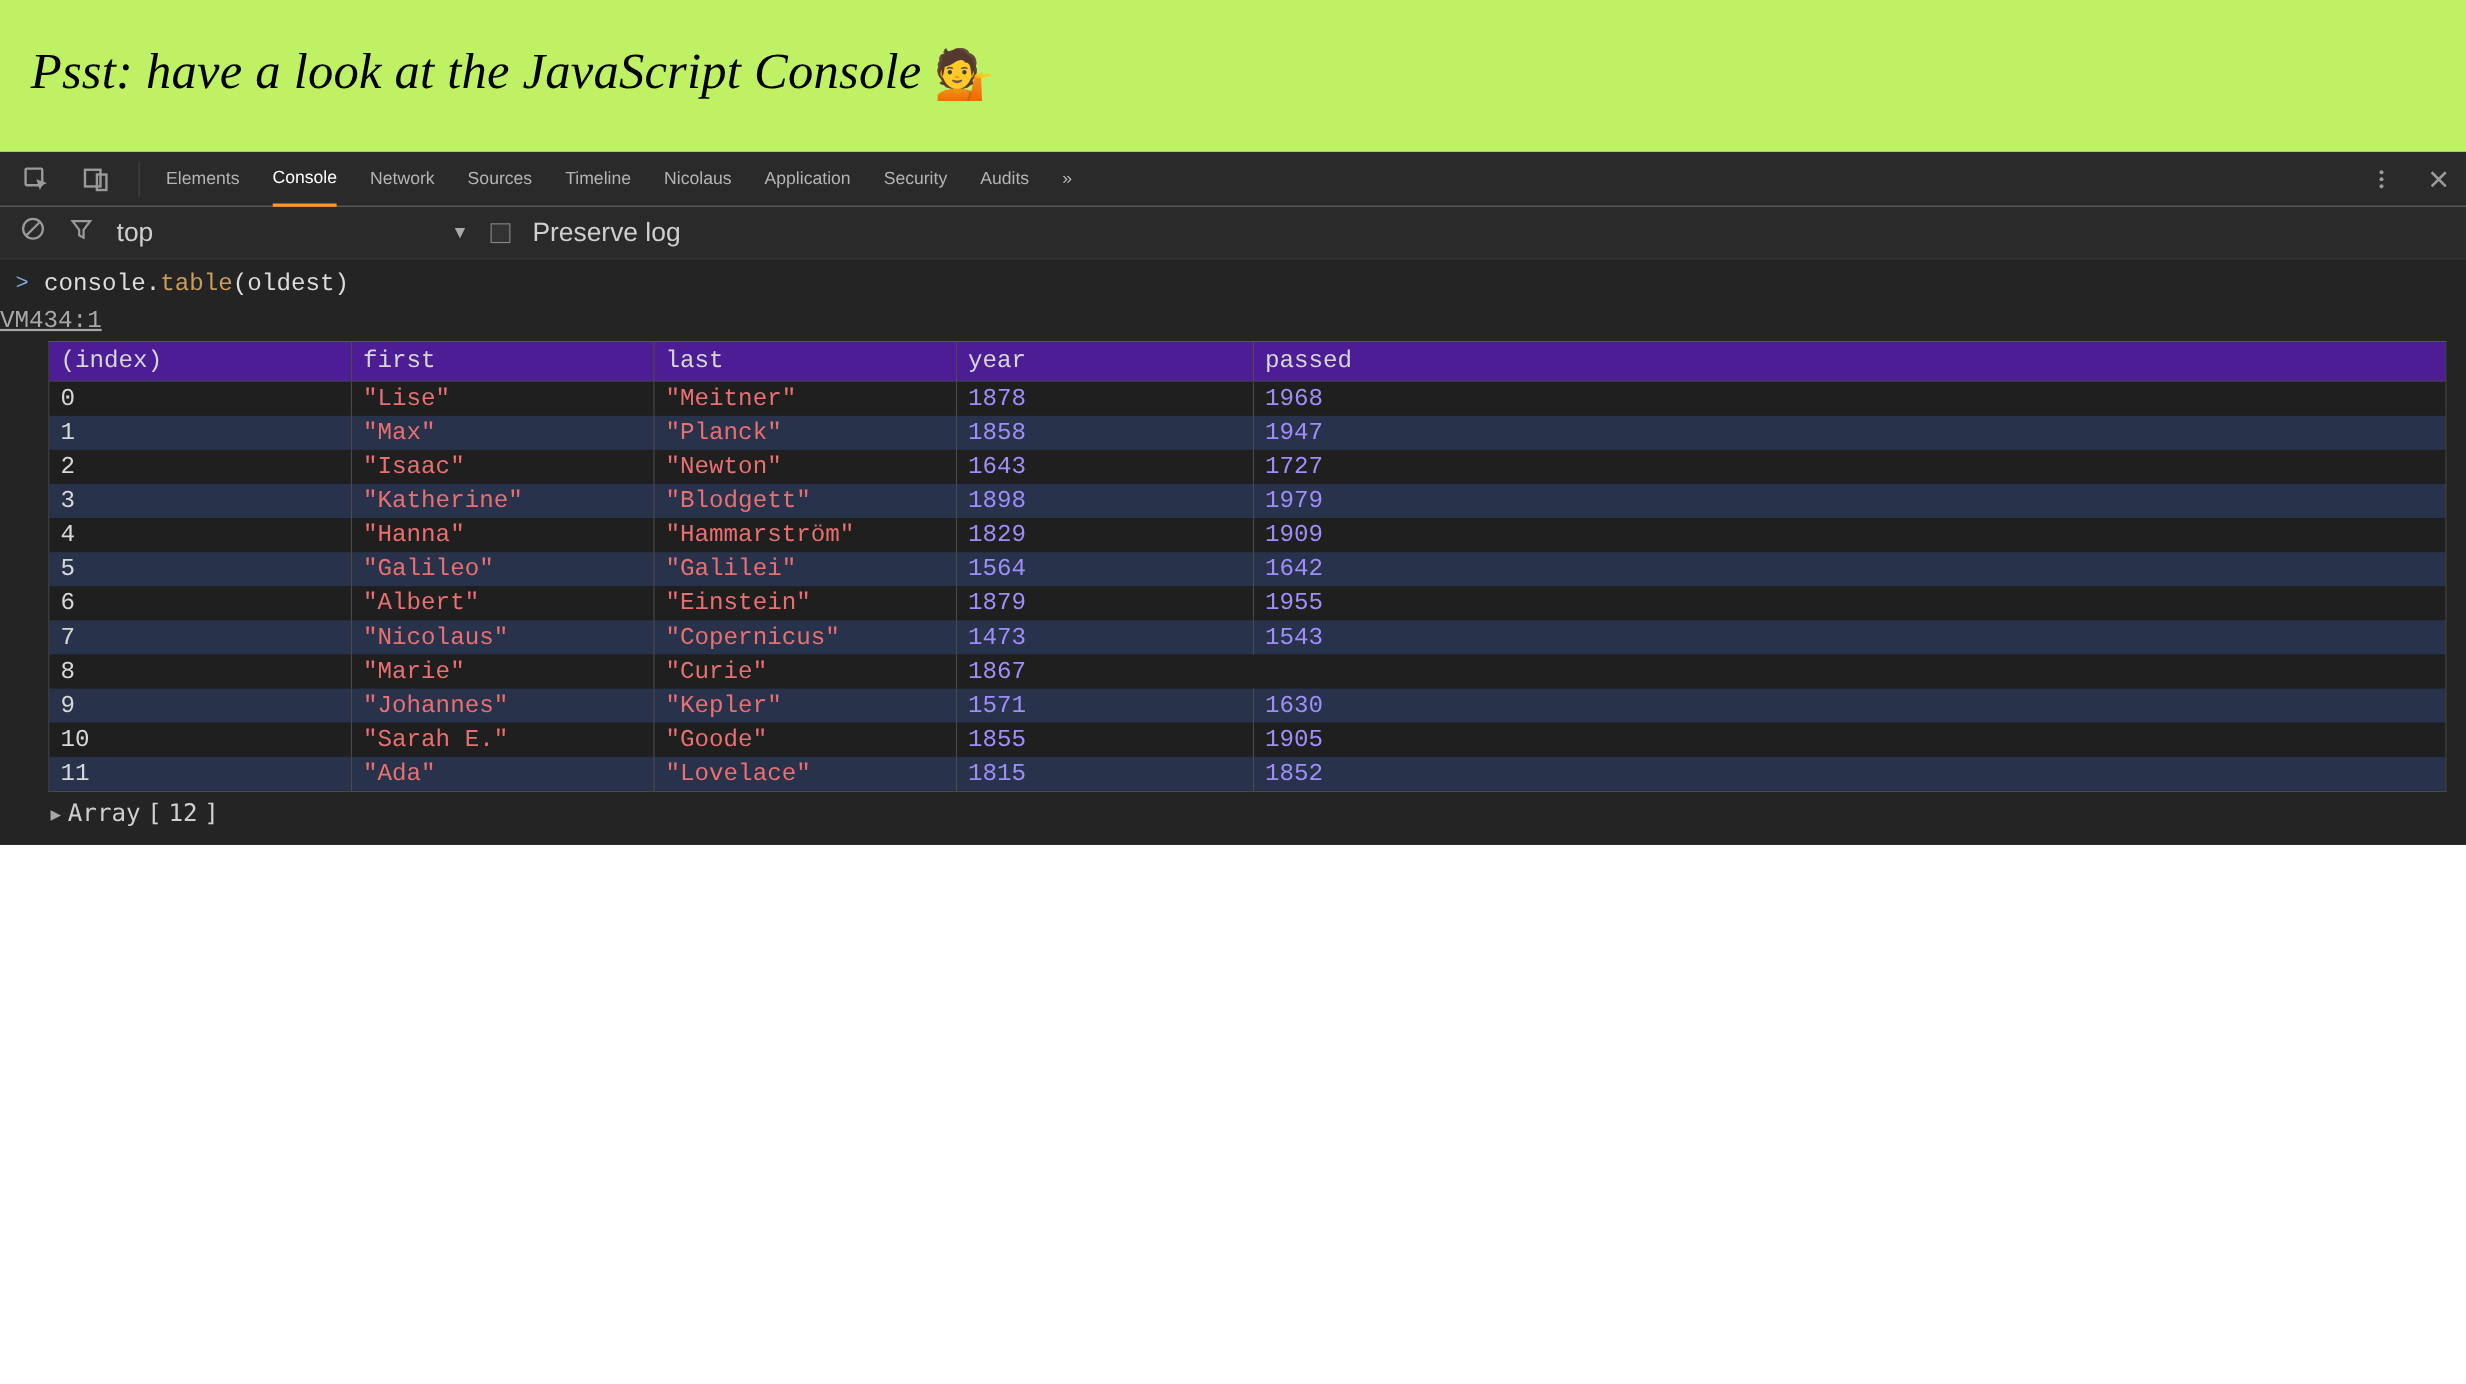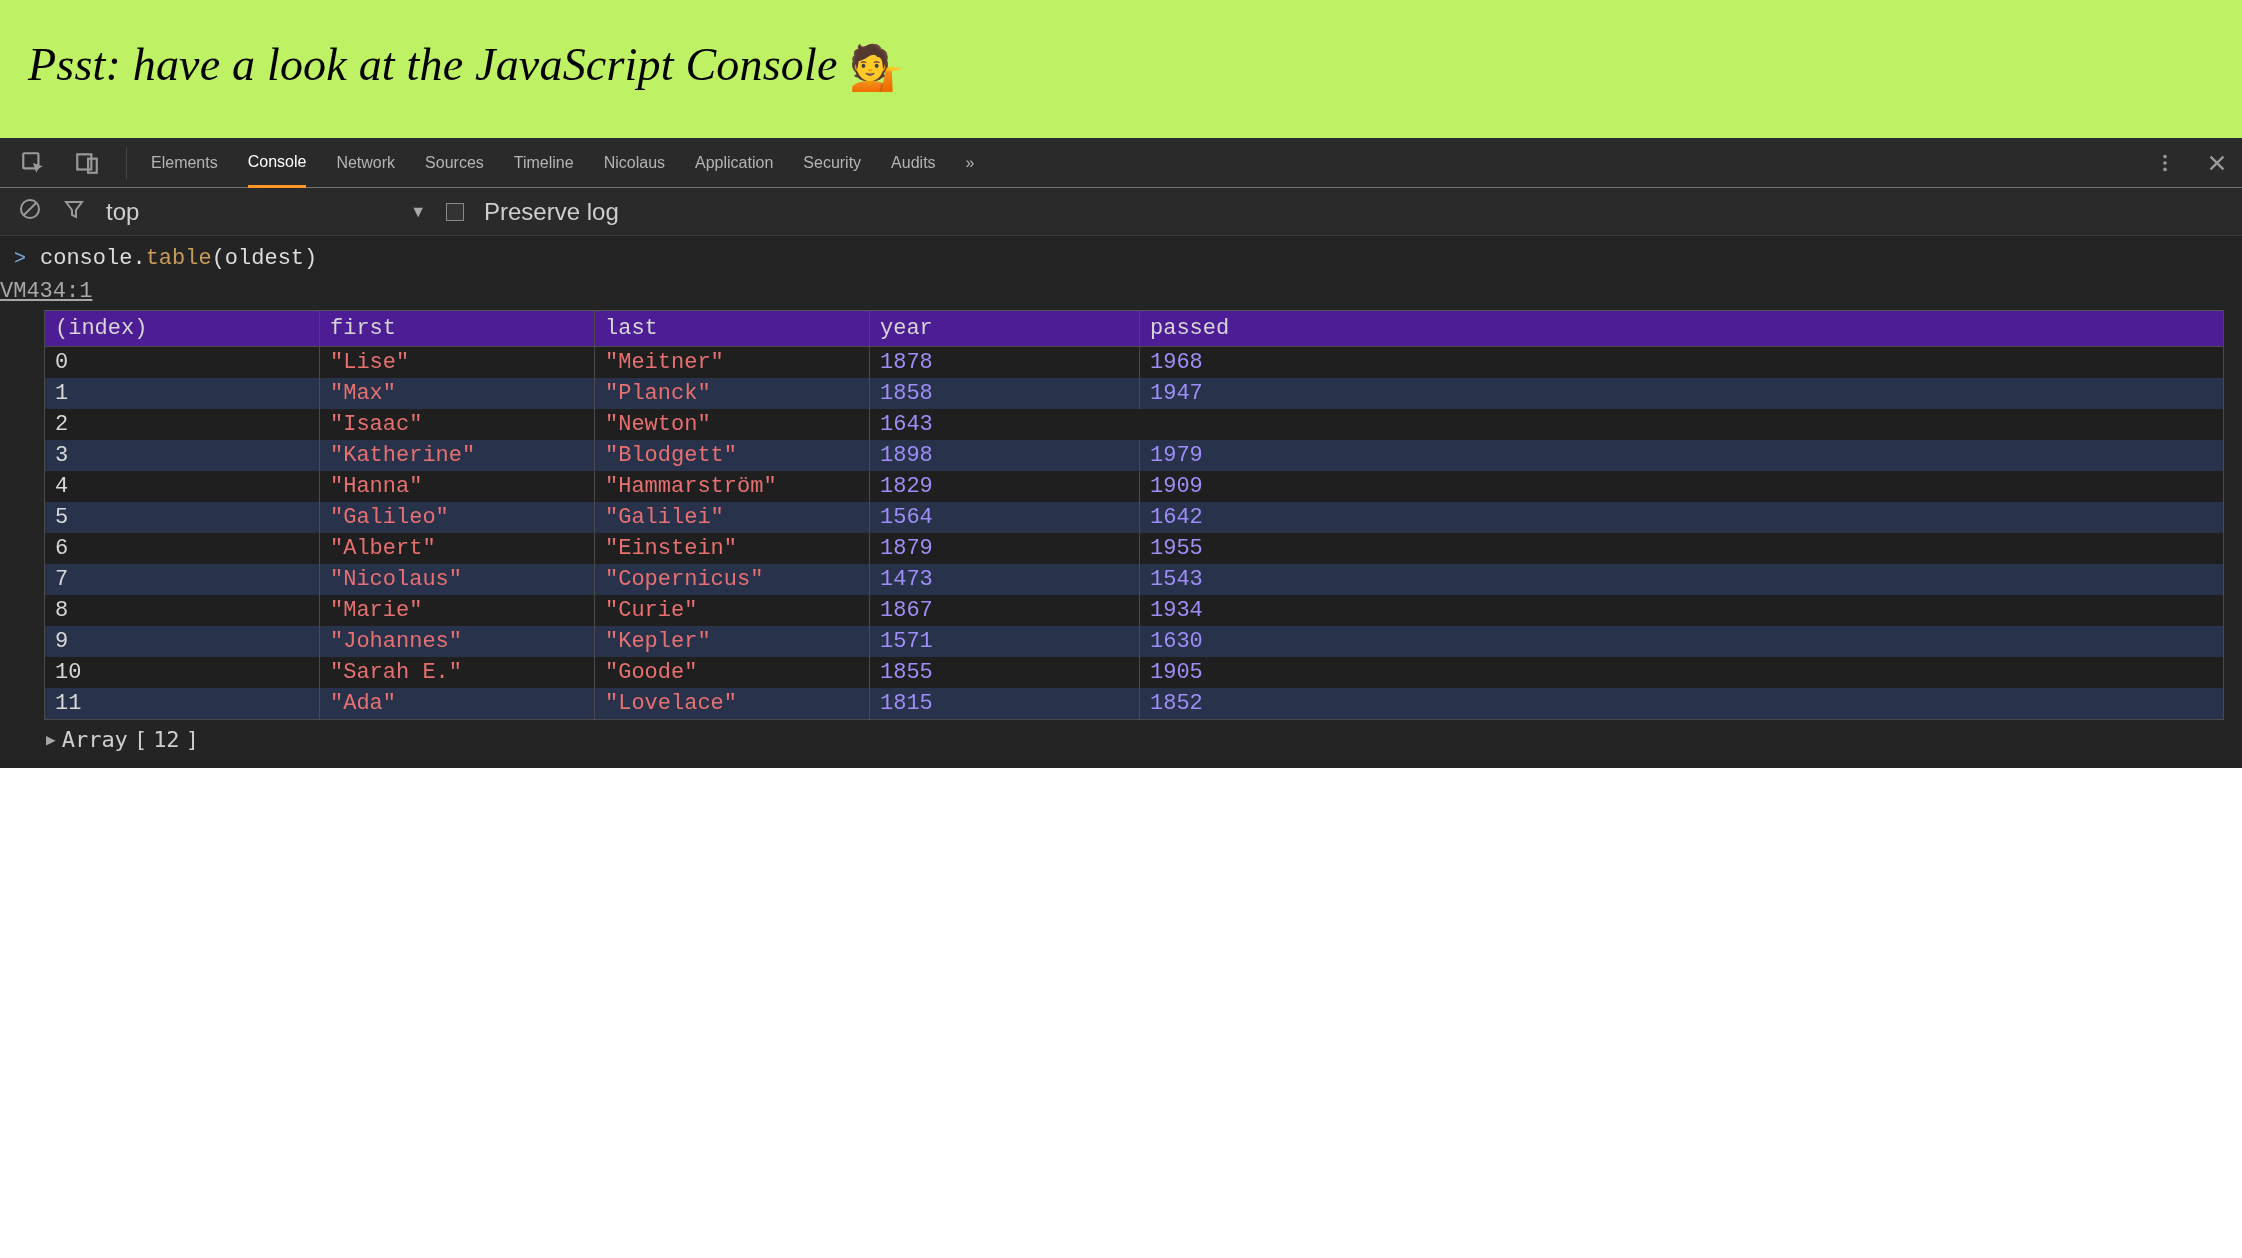--- a/index.html
+++ b/index.html
@@ -260,20 +260,21 @@
             <div class="cell col-first"><span class="strval">"Max"</span></div>
             <div class="cell col-last"><span class="strval">"Planck"</span></div>
             <div class="cell col-year"><span class="numval">1858</span></div>
             <div class="cell col-passed"><span class="numval">1947</span></div>
           </div>
           <div class="row dark">
             <div class="cell col-index"><span class="idxval">2</span></div>
             <div class="cell col-first"><span class="strval">"Isaac"</span></div>
             <div class="cell col-last"><span class="strval">"Newton"</span></div>
             <div class="cell col-year"><span class="numval">1643</span></div>
+            <div class="cell col-passed"><span class="numval">1727</span></div>
           </div>
           <div class="row blue">
             <div class="cell col-index"><span class="idxval">3</span></div>
             <div class="cell col-first"><span class="strval">"Katherine"</span></div>
             <div class="cell col-last"><span class="strval">"Blodgett"</span></div>
             <div class="cell col-year"><span class="numval">1898</span></div>
             <div class="cell col-passed"><span class="numval">1979</span></div>
           </div>
           <div class="row dark">
             <div class="cell col-index"><span class="idxval">4</span></div>
@@ -301,21 +302,20 @@
             <div class="cell col-first"><span class="strval">"Nicolaus"</span></div>
             <div class="cell col-last"><span class="strval">"Copernicus"</span></div>
             <div class="cell col-year"><span class="numval">1473</span></div>
             <div class="cell col-passed"><span class="numval">1543</span></div>
           </div>
           <div class="row dark">
             <div class="cell col-index"><span class="idxval">8</span></div>
             <div class="cell col-first"><span class="strval">"Marie"</span></div>
             <div class="cell col-last"><span class="strval">"Curie"</span></div>
             <div class="cell col-year"><span class="numval">1867</span></div>
-            <div class="cell col-passed"><span class="numval">1934</span></div>
           </div>
           <div class="row blue">
             <div class="cell col-index"><span class="idxval">9</span></div>
             <div class="cell col-first"><span class="strval">"Johannes"</span></div>
             <div class="cell col-last"><span class="strval">"Kepler"</span></div>
             <div class="cell col-year"><span class="numval">1571</span></div>
             <div class="cell col-passed"><span class="numval">1630</span></div>
           </div>
           <div class="row dark">
             <div class="cell col-index"><span class="idxval">10</span></div>

